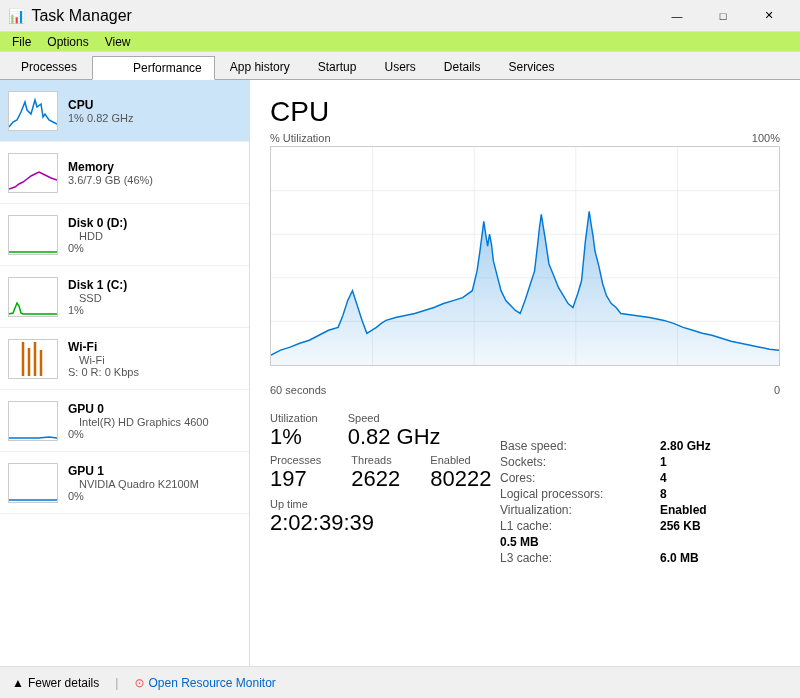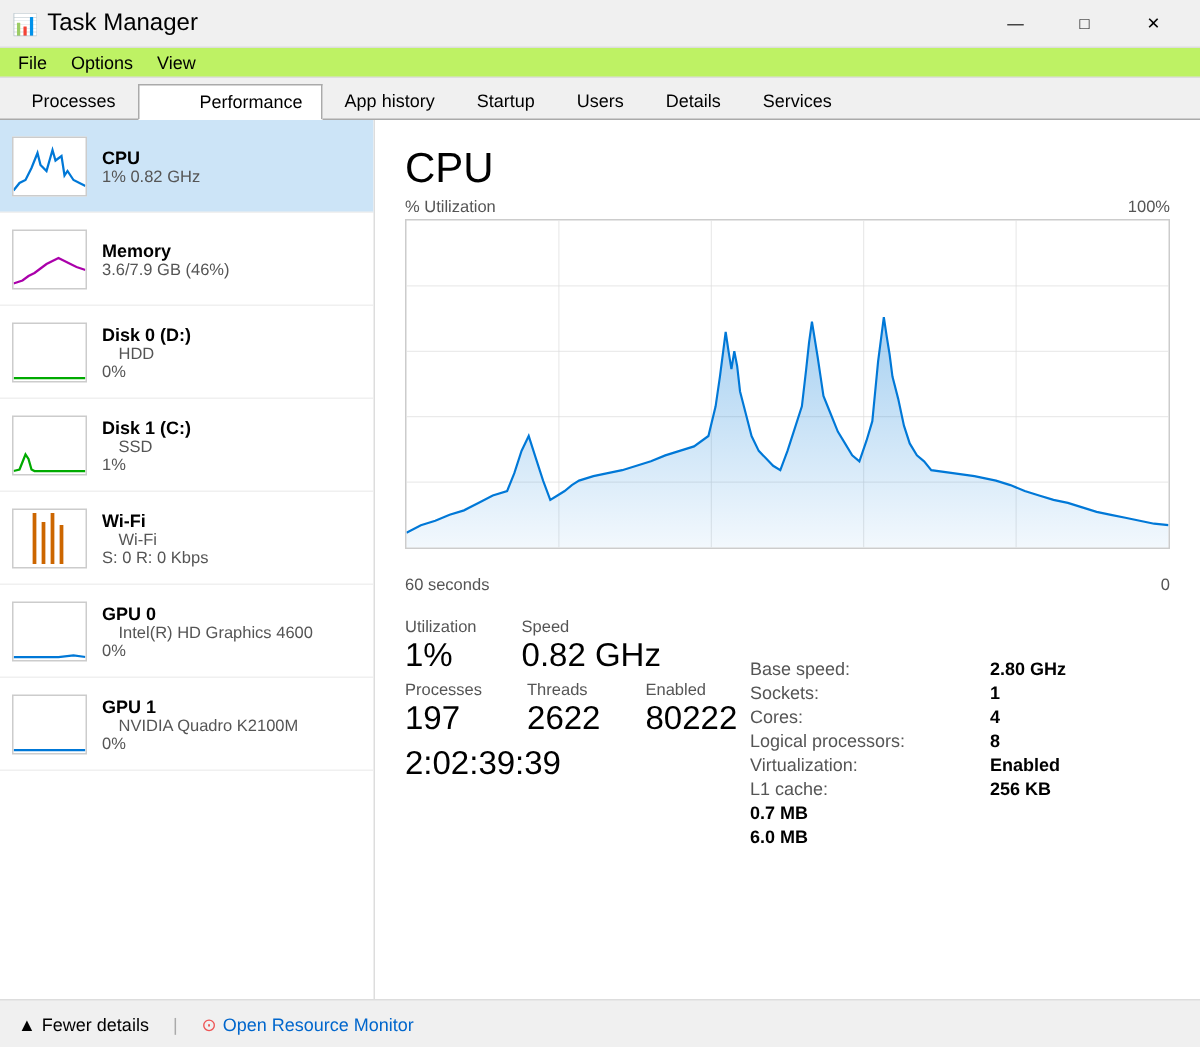--- a/index.html
+++ b/index.html
@@ -448,20 +448,21 @@
           <div class="stat-group">
             <div class="stat-label">Threads</div>
             <div class="stat-value">2622</div>
           </div>
           <div class="stat-group">
             <div class="stat-label">Enabled</div>
             <div class="stat-value">80222</div>
           </div>
         </div>
         <div>
+          <div class="uptime-label">Up time</div>
           <div class="uptime-val">2:02:39:39</div>
         </div>
       </div>
 
       <div class="stats-right">
         <div class="spec-table">
           <div class="spec-row">
             <span class="spec-key">Base speed:</span>
             <span class="spec-val">2.80 GHz</span>
           </div>
@@ -479,23 +480,24 @@
           </div>
           <div class="spec-row">
             <span class="spec-key">Virtualization:</span>
             <span class="spec-val">Enabled</span>
           </div>
           <div class="spec-row">
             <span class="spec-key">L1 cache:</span>
             <span class="spec-val">256 KB</span>
           </div>
           <div class="spec-row">
-            <span class="spec-val">0.7 MB</span>
-          </div>
-          <div class="spec-row">
+            <span class="spec-val">0.5 MB</span>
+          </div>
+          <div class="spec-row">
+            <span class="spec-key">L3 cache:</span>
             <span class="spec-val">6.0 MB</span>
           </div>
         </div>
       </div>
     </div>
 
   </div>
 </div>
 
 <div class="bottom-bar">

